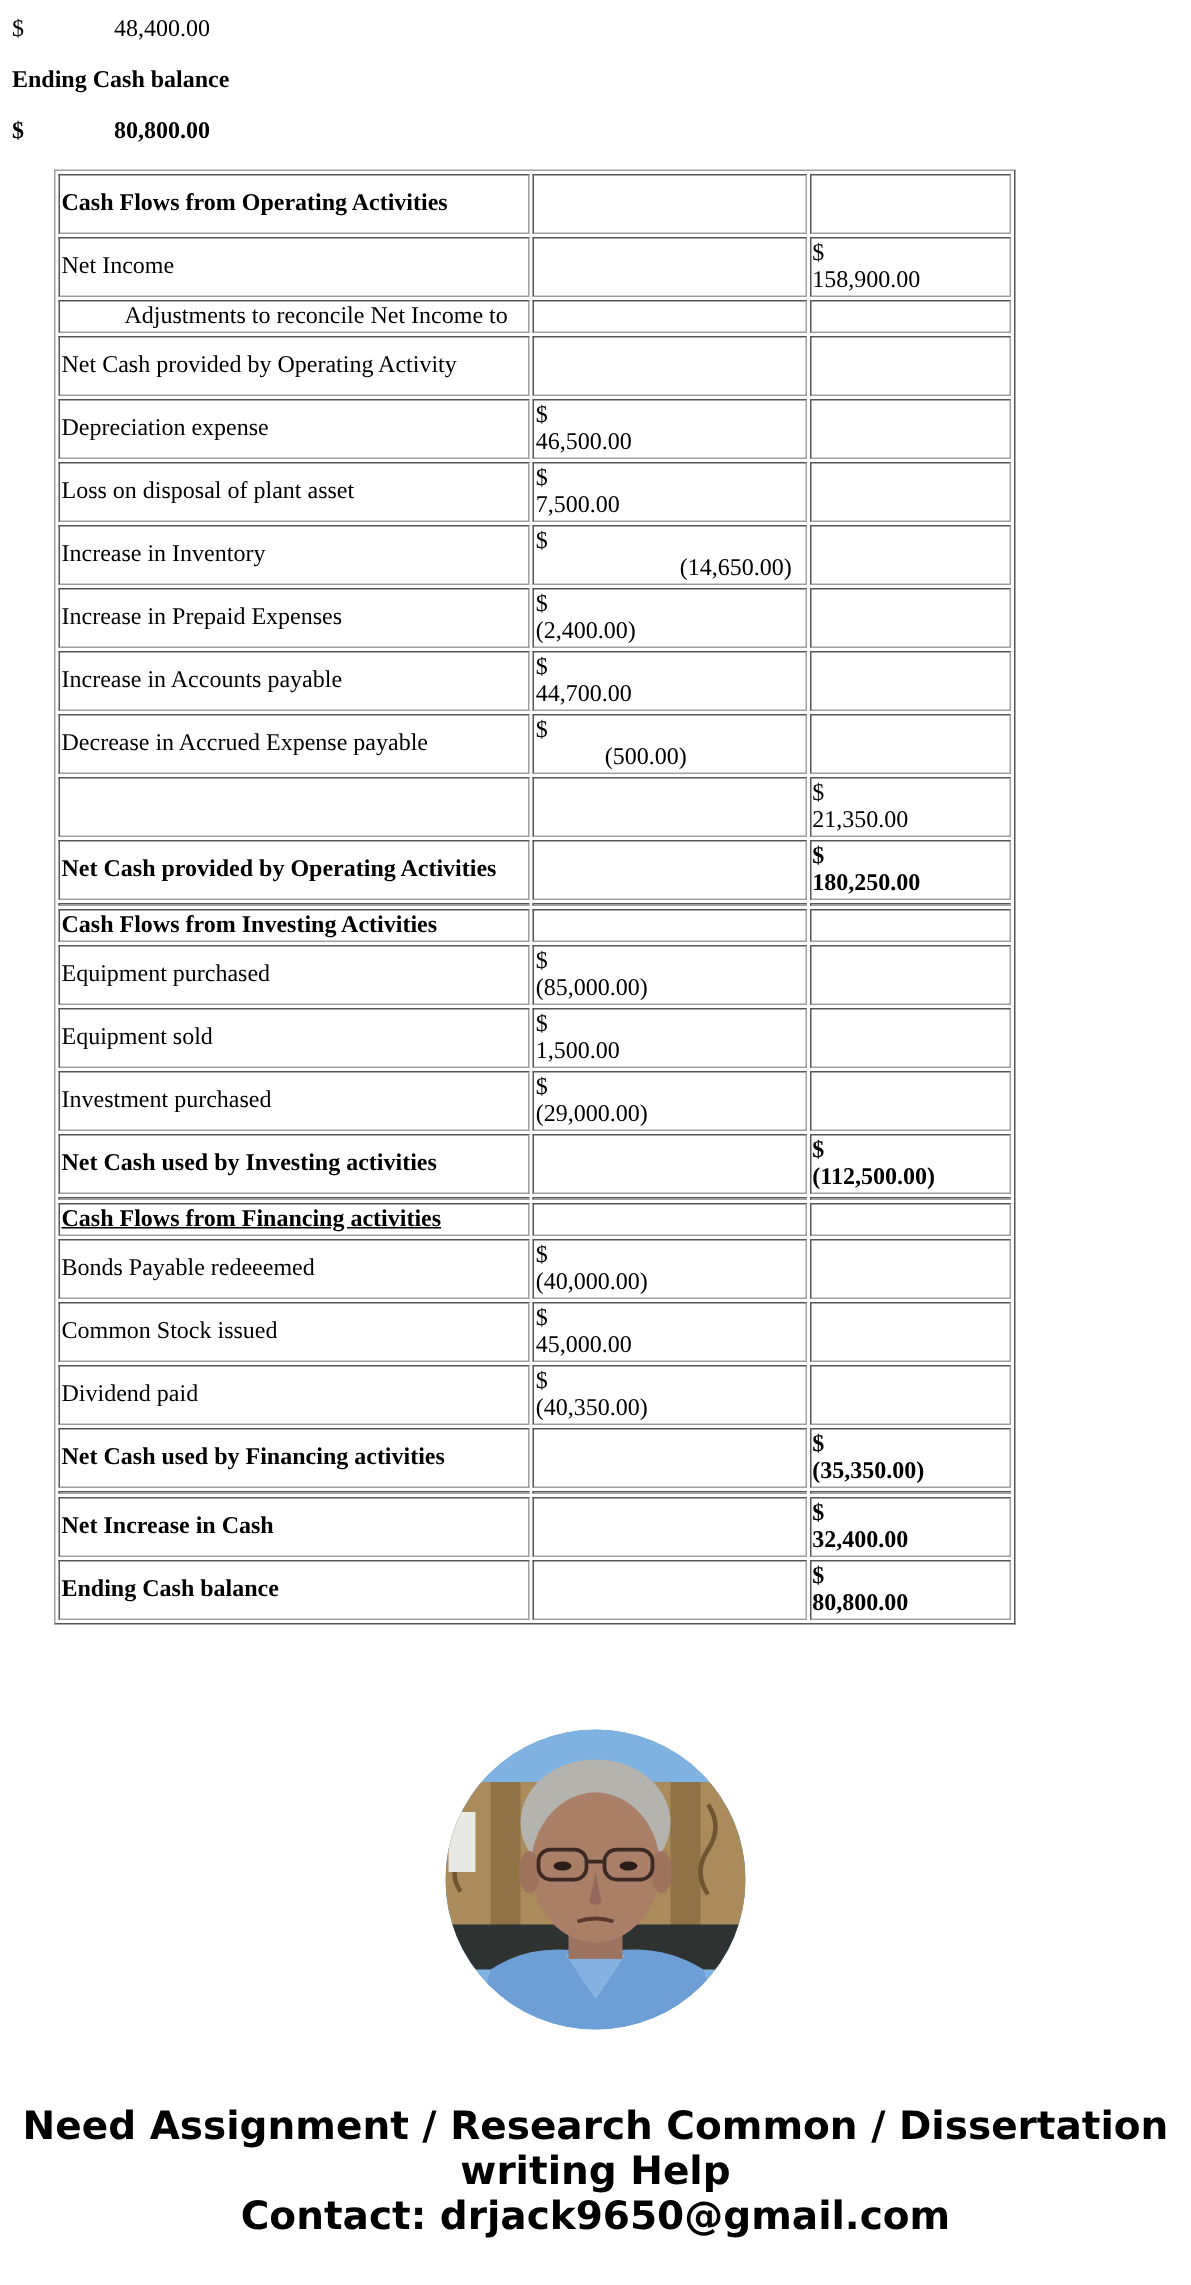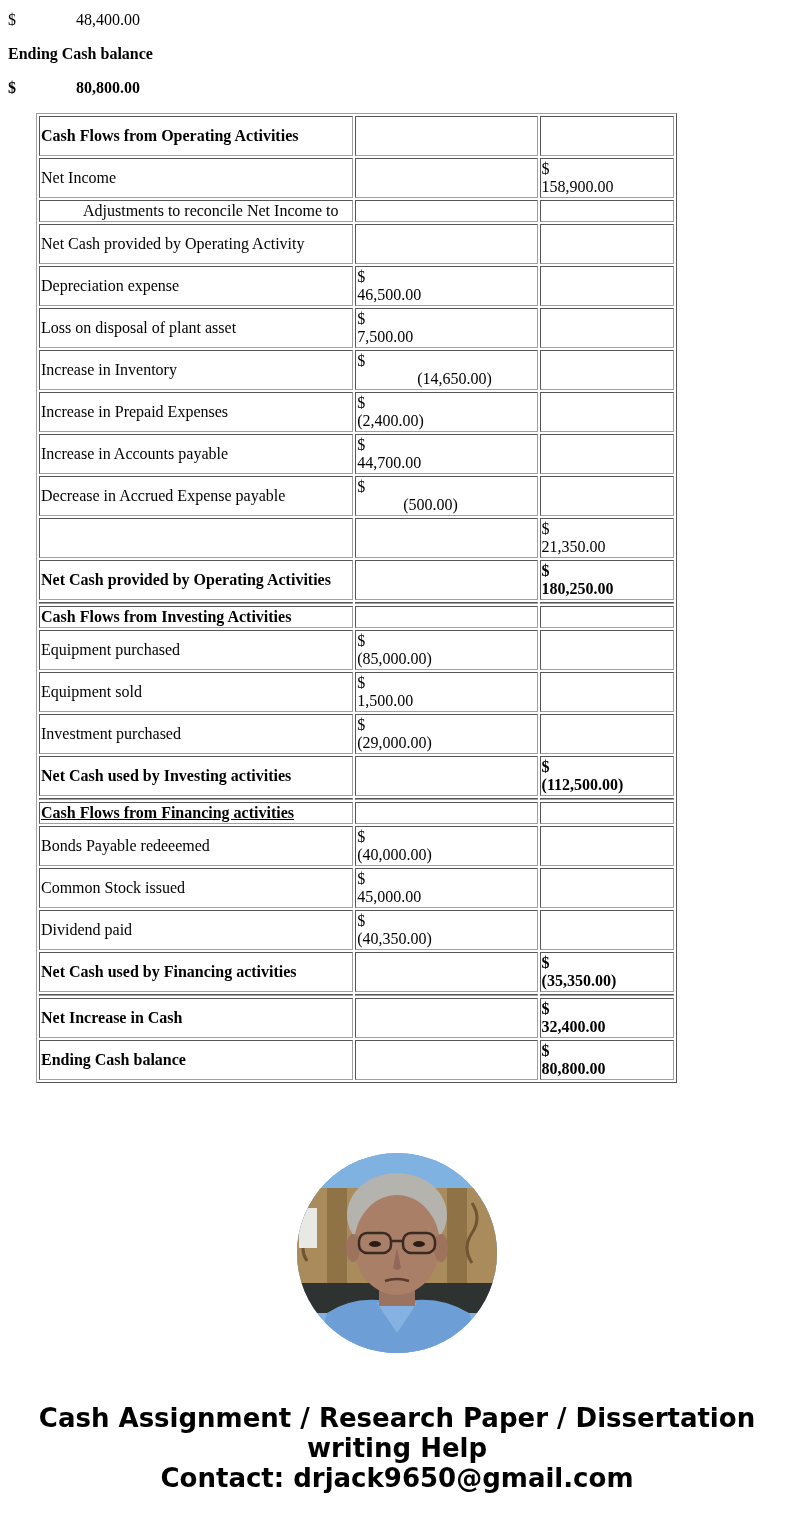--- a/index.html
+++ b/index.html
@@ -40,21 +40,21 @@
     font-size: 16px;
   }
   td.c1 { width: 254px; }
   td.c2 { width: 171px; }
   td.c3 { width: 125px; }
   tr.r2 td { height: 36px; }
   tr.r1 td { height: 17px; }
   tr.sep td { height: 0px; padding: 0; line-height: 0; font-size: 0; }
   .amt { display: block; }
   .amt .sym { display: block; }
-  .amt.indent1 .val { padding-left: 60px; }
+  .amt.indent1 .val { padding-left: 96px; }
   .amt.indent2 .val { padding-left: 46px; }
 
   .avatar {
     position: absolute;
     left: 297px;
     top: 1153px;
     width: 200px;
     height: 200px;
     border-radius: 50%;
     overflow: hidden;
@@ -322,16 +322,16 @@
     <ellipse cx="78" cy="91" rx="6" ry="3" fill="#2a1c16"></ellipse>
     <ellipse cx="122" cy="91" rx="6" ry="3" fill="#2a1c16"></ellipse>
 
     <path d="M100 95 L96 115 Q100 119 104 115 Z" fill="#91685a"></path>
 
     <path d="M88 128 Q100 124 112 128" stroke="#5a3a30" stroke-width="2.5" fill="none"></path>
   </svg>
 </div>
 
 <div class="promo">
-  <div>Cash Assignment / Research Paper / Dissertation</div>
+  <div>Need Assignment / Research Common / Dissertation</div>
   <div>writing Help</div>
   <div>Contact: drjack9650@gmail.com</div>
 </div>
 
 </body></html>

